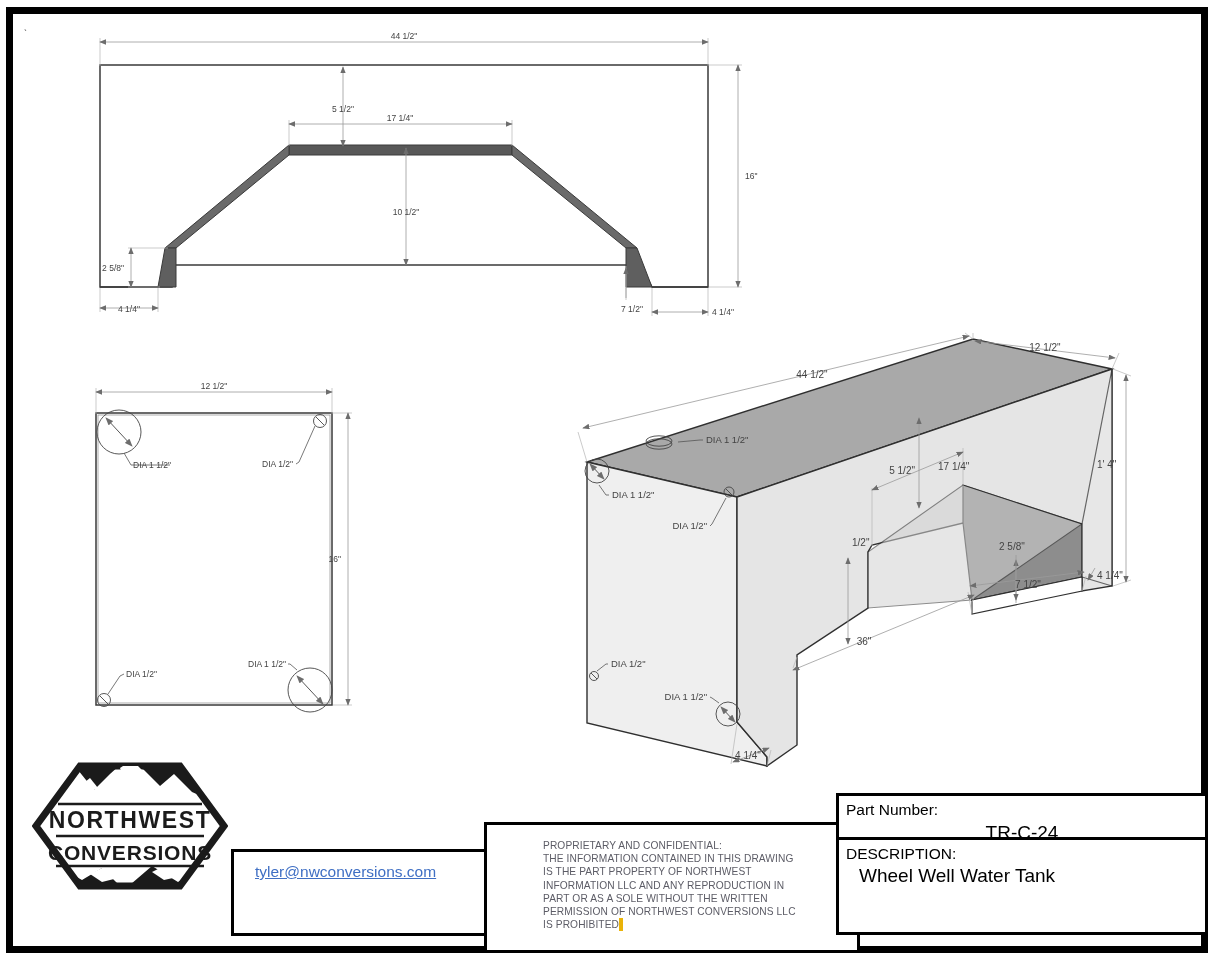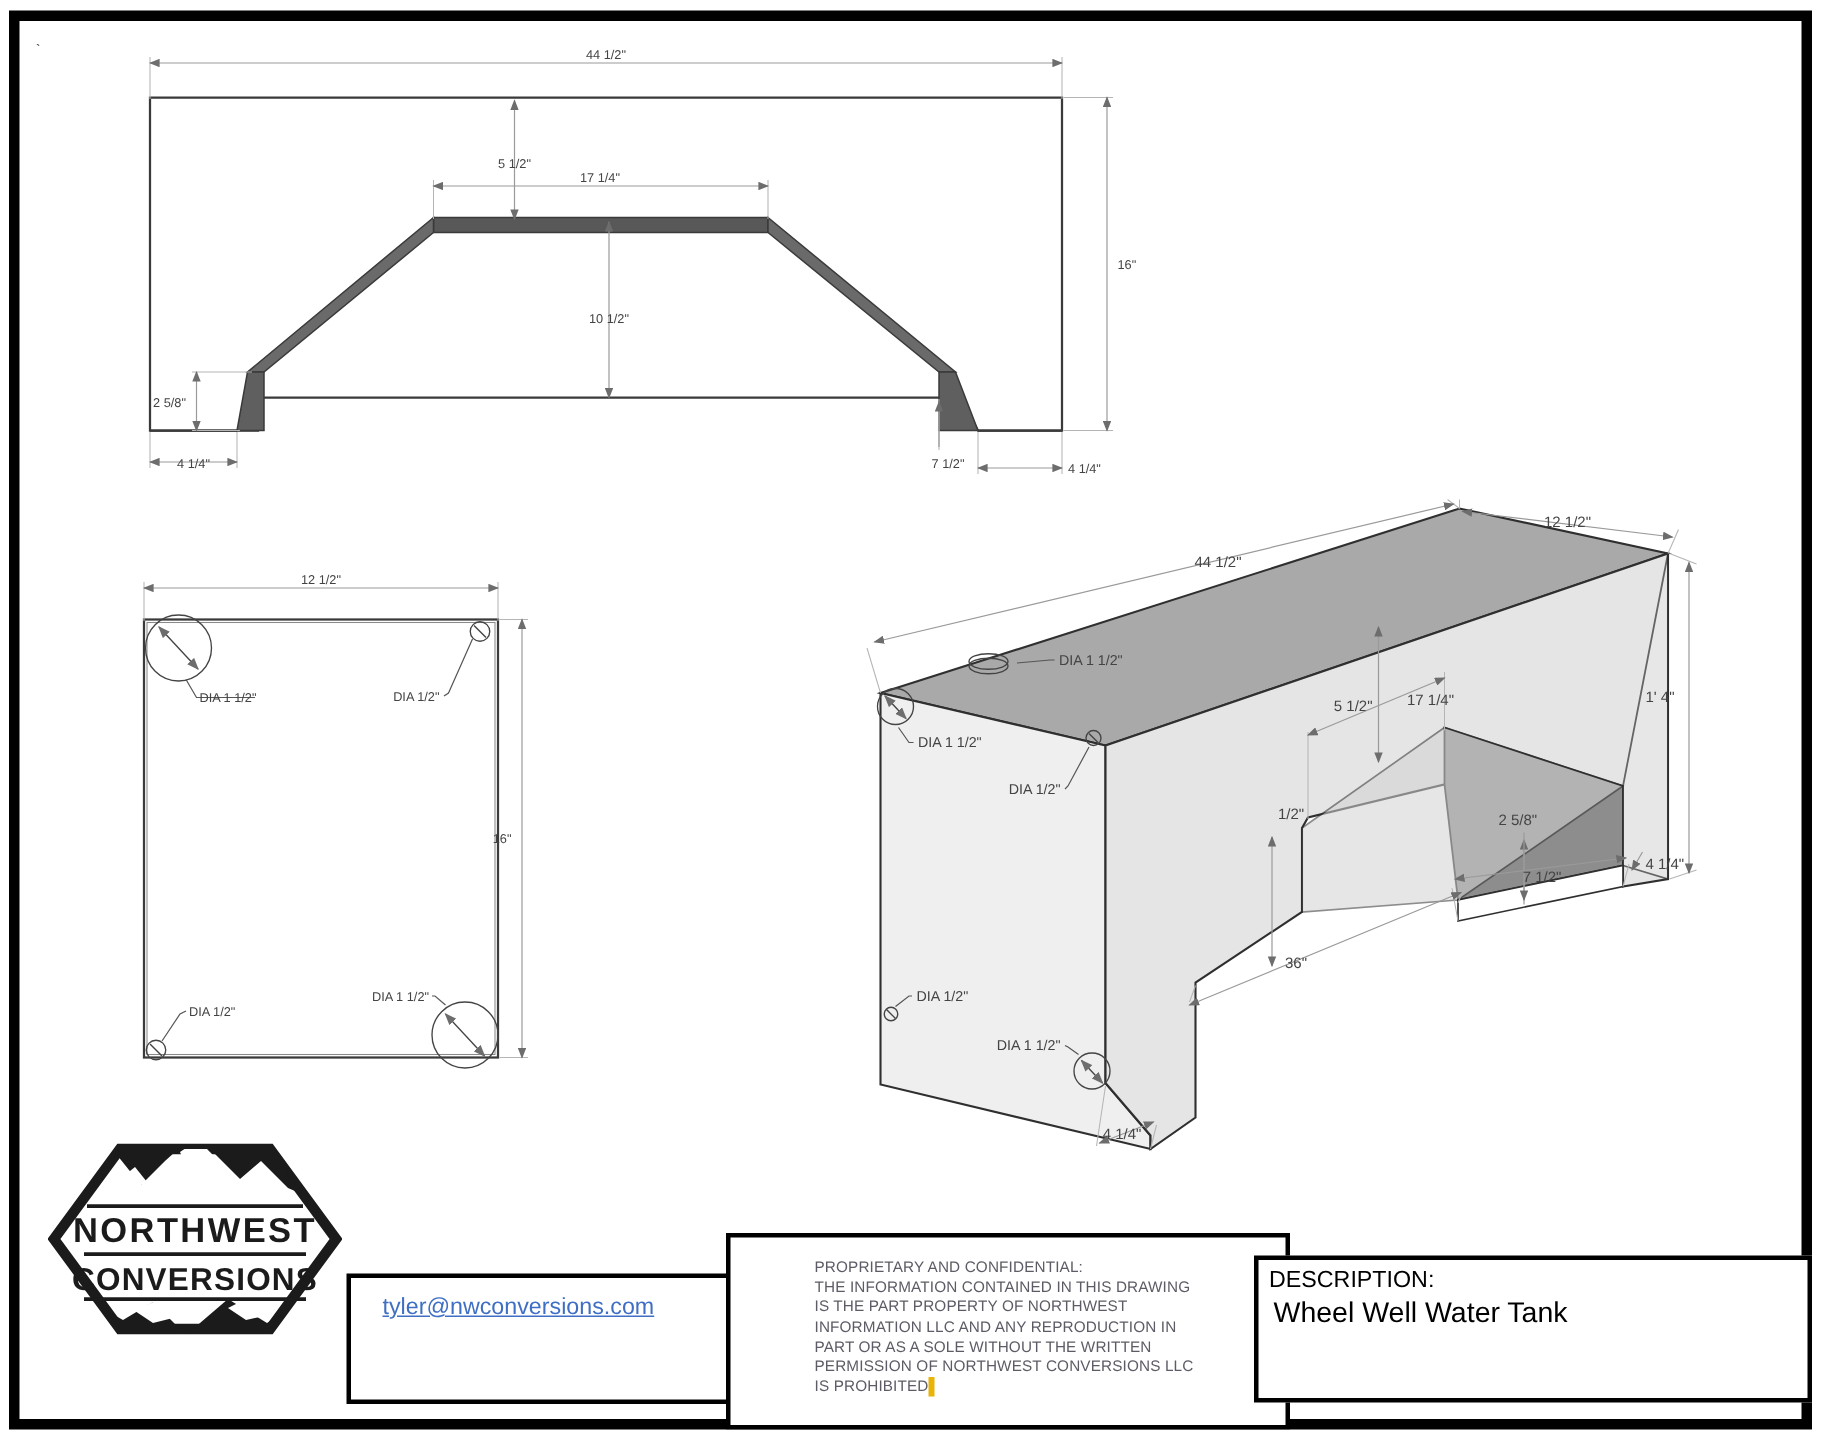--- a/index.html
+++ b/index.html
@@ -50,21 +50,21 @@
 
   .tb-label {
     font-size: 15.5px; color: #000; padding: 5px 0 0 7px;
     font-family: "Liberation Sans", sans-serif;
   }
   .tb-value {
     font-size: 19px; color: #000;
     font-family: "Liberation Sans", sans-serif;
   }
   #partnum-value { text-align: center; padding-top: 3px; }
-  .desc-line { padding-left: 10px; line-height: 25px; }
+  .desc-line { padding-left: 20px; line-height: 25px; }
 
   #proprietary-text {
     font-size: 10.2px;
     color: #5c5c66;
     line-height: 13.2px;
     padding: 14px 0 0 56px;
     letter-spacing: 0.1px;
     font-family: "Liberation Sans", sans-serif;
   }
   #proprietary-text .caret { border-right: 4px solid #eab308; }
@@ -322,19 +322,23 @@
       <div>PROPRIETARY AND CONFIDENTIAL:</div>
       <div>THE INFORMATION CONTAINED IN THIS DRAWING</div>
       <div>IS THE PART PROPERTY OF NORTHWEST</div>
       <div>INFORMATION LLC AND ANY REPRODUCTION IN</div>
       <div>PART OR AS A SOLE WITHOUT THE WRITTEN</div>
       <div>PERMISSION OF NORTHWEST CONVERSIONS LLC</div>
       <div class="caret" style="display:inline-block">IS PROHIBITED</div>
     </div>
   </div>
 
+  <div class="tb-box" id="tb-partnum">
+    <div class="tb-label">Part Number:</div>
+    <div class="tb-value" id="partnum-value">TR-C-24</div>
+  </div>
 
   <div class="tb-box" id="tb-desc">
     <div class="tb-label">DESCRIPTION:</div>
     <div class="tb-value desc-line">Wheel Well Water Tank</div>
   </div>
 
 </div>
 
 </body></html>

